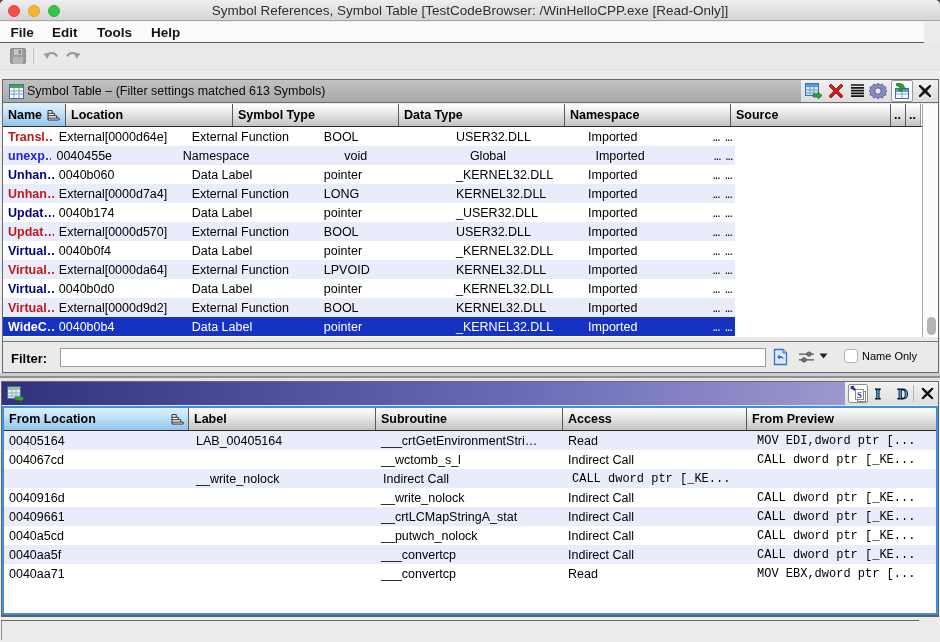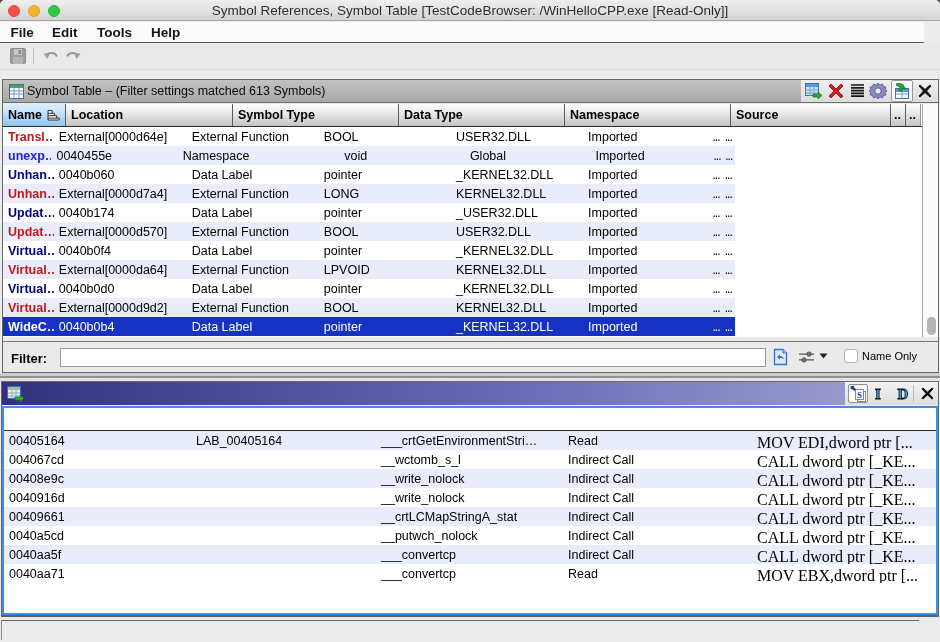--- a/index.html
+++ b/index.html
@@ -43,21 +43,21 @@
 
 #divider{position:absolute;left:0;top:302px;width:940px;height:8px;background:linear-gradient(#cccccc,#cccccc 37%,#8e8e8e 44%,#8e8e8e 56%,#e3e3e3 63%,#e3e3e3);}
 
 #p2{position:absolute;left:1px;top:310px;width:938px;height:236px;border:1px solid #686868;border-bottom:2px solid #5e5e5e;background:#ececec;}
 #p2hdr{position:absolute;left:0;top:0;width:936px;height:23px;background:linear-gradient(to right,#31317e,#6a6ab8 55%,#9c9cd0 92%);}
 #p2hdr .ptitle{position:absolute;left:24px;top:4px;font-size:12.5px;color:#fff;}
 #p2icons{position:absolute;right:0;top:0;width:93px;height:23px;background:linear-gradient(#f2f2f2,#dedede);}
 #reftable{position:absolute;left:0;top:24px;width:936px;height:209px;background:#fff;border:2px solid #3e8ee8;}
 
 #statusbar{position:absolute;left:1px;top:549px;width:918px;height:20px;background:#ececec;border-top:1.5px solid #686868;border-left:1px solid #8a8a8a;}
-.mono{font-family:Liberation Serif, serif;font-size:16px;}
+.mono{font-family:Liberation Mono, monospace;font-size:12px;}
 .red{color:#c01919;font-weight:bold;}
 .navy{color:#00007d;font-weight:bold;}
 .blue{color:#2222cf;font-weight:bold;}
 .rowalt{background:#e9edfb;}
 .rowsel{background:#1632c3;}
 .rowsel .td{color:#fff;}
 .sorticon{vertical-align:-2px;}
 .dots{padding-left:2px;letter-spacing:-1px;font-size:12px;}
 </style>
 </head>
@@ -304,38 +304,47 @@
           <svg style="position:absolute;left:50px;top:4px;" width="16" height="15" viewBox="0 0 16 15">
               <text x="8" y="12.5" font-size="15" font-weight="bold" fill="#38a8f2" stroke="#000" stroke-width="0.8" text-anchor="middle" font-family="Liberation Serif,serif">D</text>
             </svg>
           <div style="position:absolute;left:68px;top:3px;width:1px;height:17px;background:#b8b8b8;"></div>
           <svg style="position:absolute;left:76px;top:5px;" width="13" height="13" viewBox="0 0 14 14">
               <path d="M2 1 L7 5.5 L12 1 L13 2 L8.5 7 L13 12 L12 13 L7 8.5 L2 13 L1 12 L5.5 7 L1 2 Z" fill="#111" stroke="#111" stroke-width="1"></path>
             </svg>
         </div>
       </div>
       <div id="reftable">
+        <div class="thead" style="left:0;top:0;">
+          <div class="th sorted" style="width:185px;">From Location<svg class="sorticon" style="position:absolute;right:3px;top:4px;" width="15" height="13" viewBox="0 0 15 13">
+                <path d="M2 12 H13.2 V10.1 H10.6 V7.7 H8.4 V5.3 H6.2 V2.6 H2 Z" fill="#fdfdfd" stroke="#2e2e2e" stroke-width="1"></path>
+                <path d="M2 5.3 H6.2 M2 7.7 H8.4 M2 10.1 H10.6" stroke="#2e2e2e" stroke-width="1"></path>
+              </svg></div>
+          <div class="th" style="width:187px;">Label</div>
+          <div class="th" style="width:187px;">Subroutine</div>
+          <div class="th" style="width:184px;">Access</div>
+          <div class="th" style="width:189px;border-right:none;">From Preview</div>
+        </div>
         <div style="position:absolute;left:0;top:22px;width:932px;height:1px;background:#2b2b2b;"></div>
         <div id="refrows" style="position:absolute;left:0;top:23px;width:932px;">
           <div class="trow rowalt">
               <div class="td" style="width:185px;">00405164</div>
               <div class="td" style="width:187px;padding-left:7px;">LAB_00405164</div>
               <div class="td" style="width:187px;">___crtGetEnvironmentStri…</div>
               <div class="td" style="width:184px;">Read</div>
               <div class="td mono" style="width:189px;padding-left:10px;">MOV EDI,dword ptr [...</div>
             </div>
           <div class="trow">
               <div class="td" style="width:185px;">004067cd</div>
               <div class="td" style="width:187px;"></div>
               <div class="td" style="width:187px;">__wctomb_s_l</div>
               <div class="td" style="width:184px;">Indirect Call</div>
               <div class="td mono" style="width:189px;padding-left:10px;">CALL dword ptr [_KE...</div>
             </div>
           <div class="trow rowalt">
-              <div class="td" style="width:185px;">00408e9c</div>
               <div class="td" style="width:187px;"></div>
               <div class="td" style="width:187px;">__write_nolock</div>
               <div class="td" style="width:184px;">Indirect Call</div>
               <div class="td mono" style="width:189px;padding-left:10px;">CALL dword ptr [_KE...</div>
             </div>
           <div class="trow">
               <div class="td" style="width:185px;">0040916d</div>
               <div class="td" style="width:187px;"></div>
               <div class="td" style="width:187px;">__write_nolock</div>
               <div class="td" style="width:184px;">Indirect Call</div>

